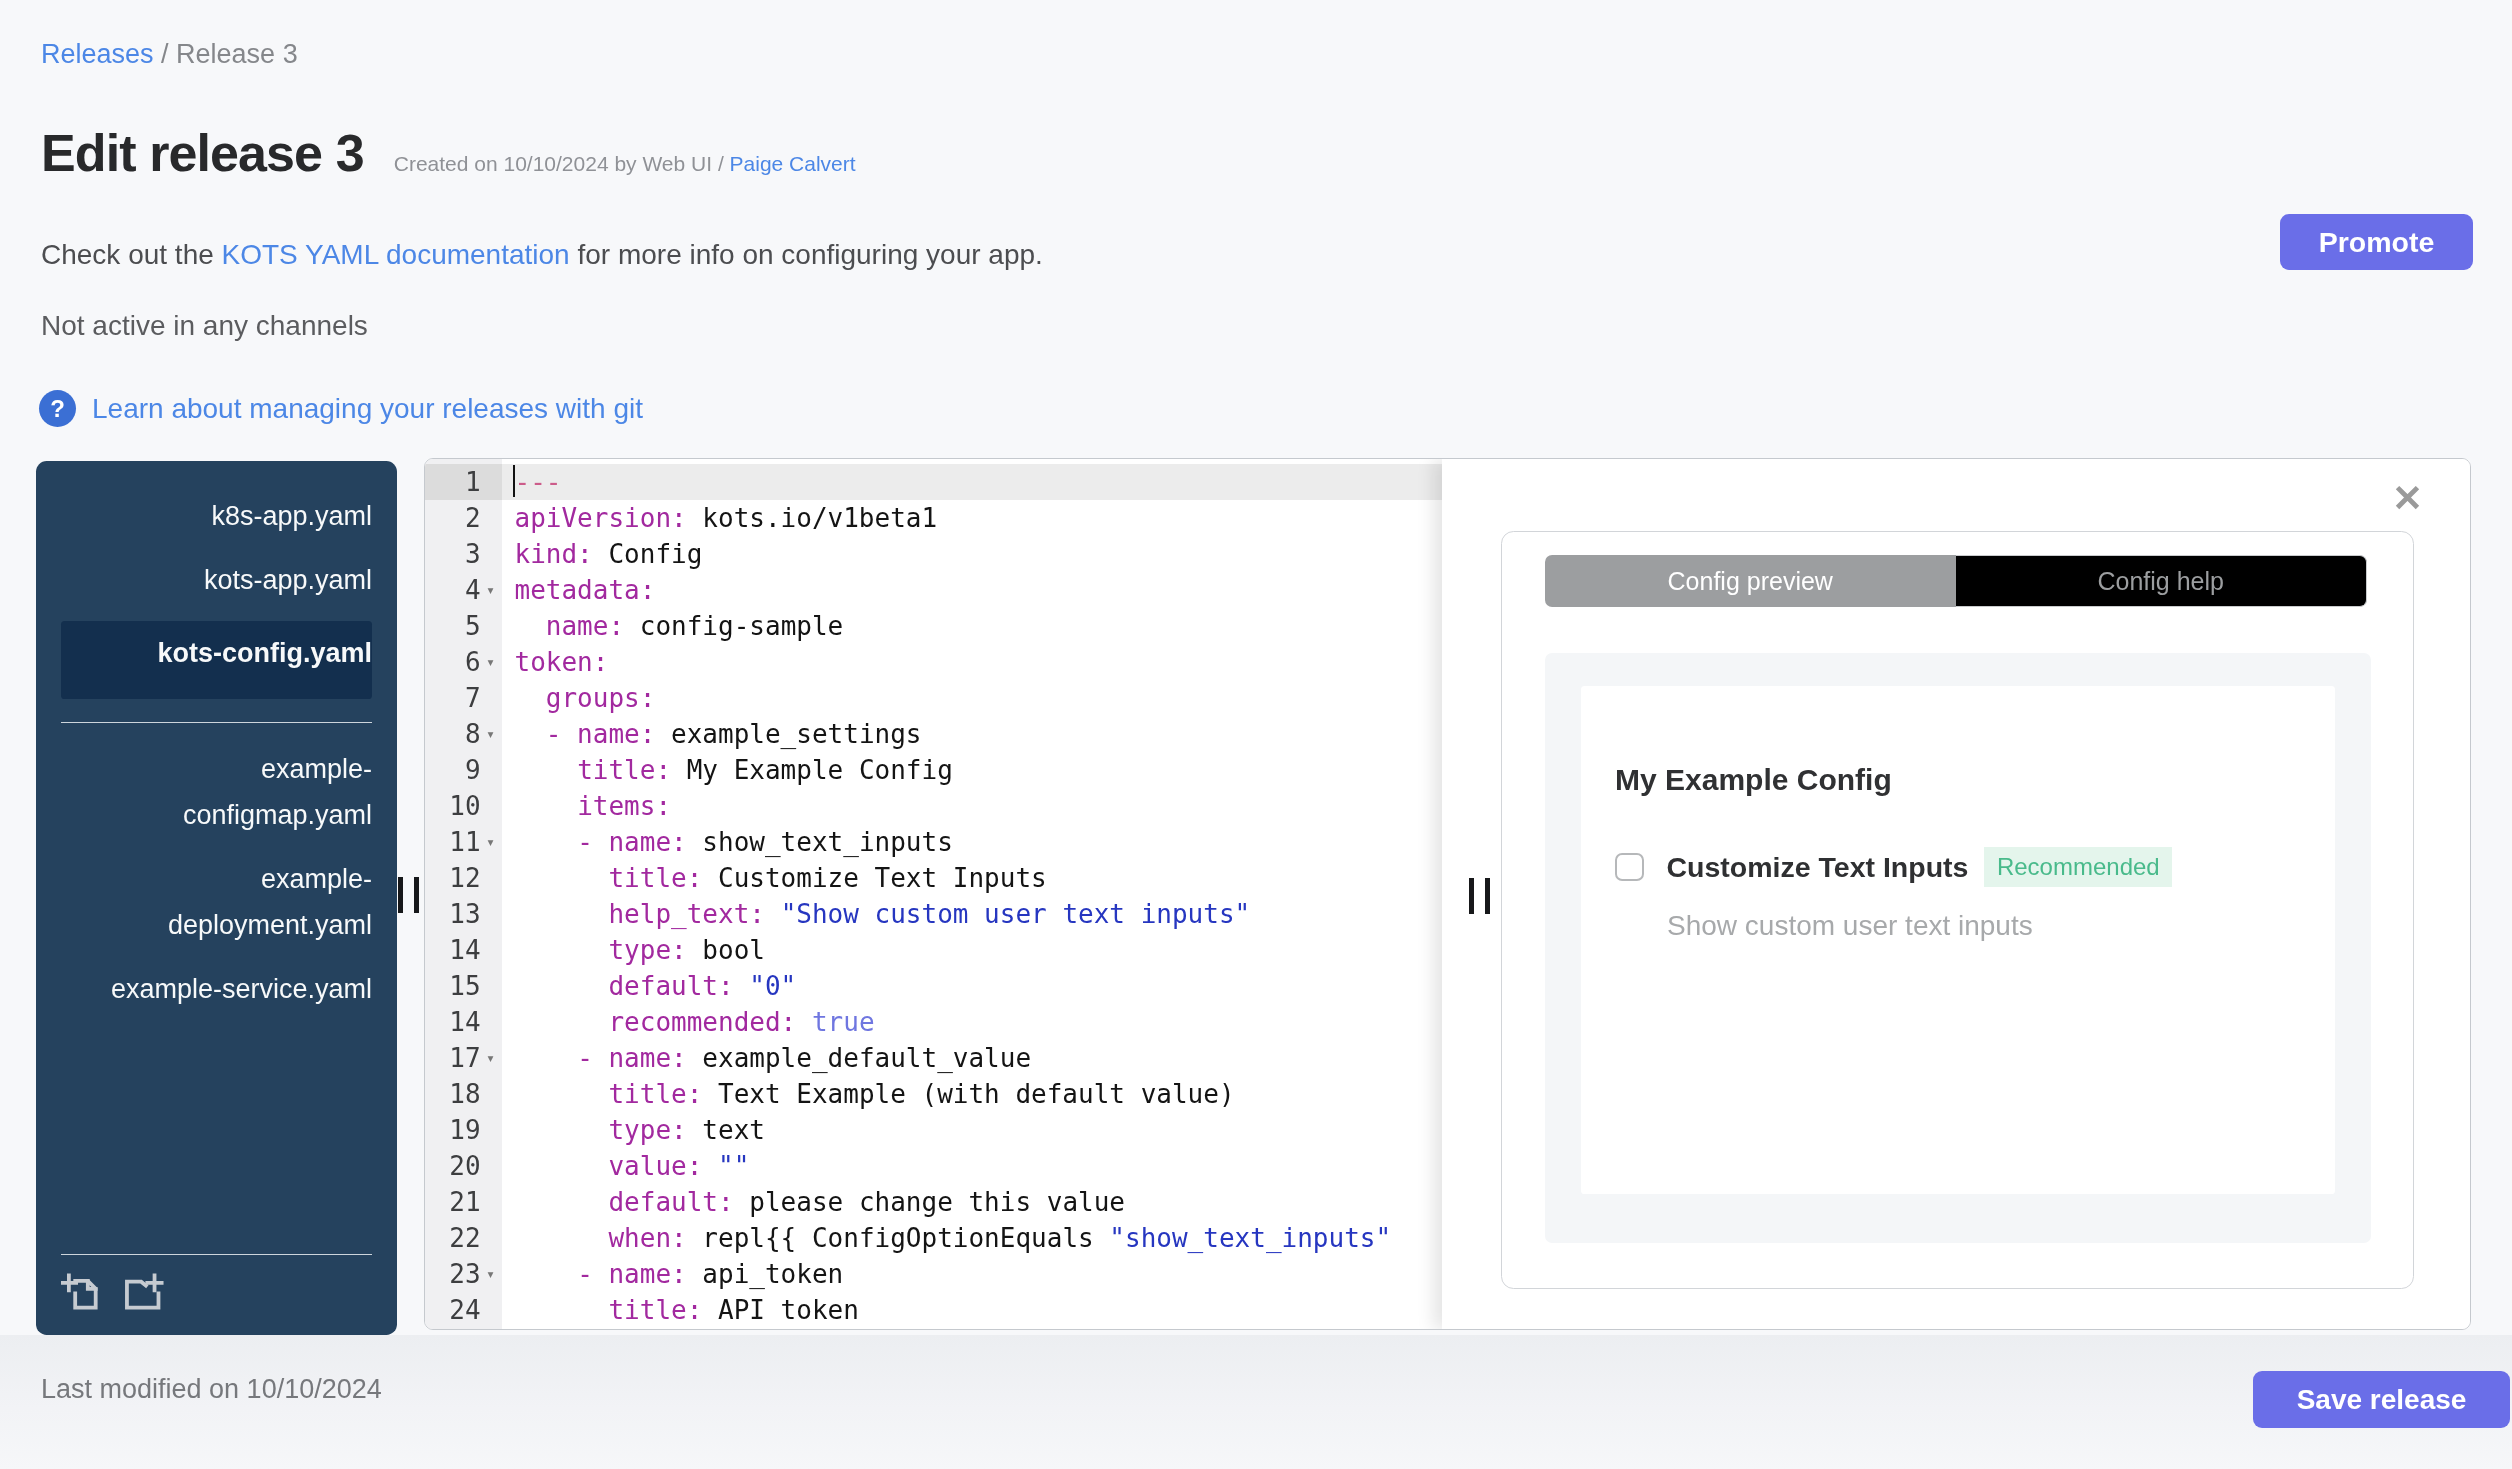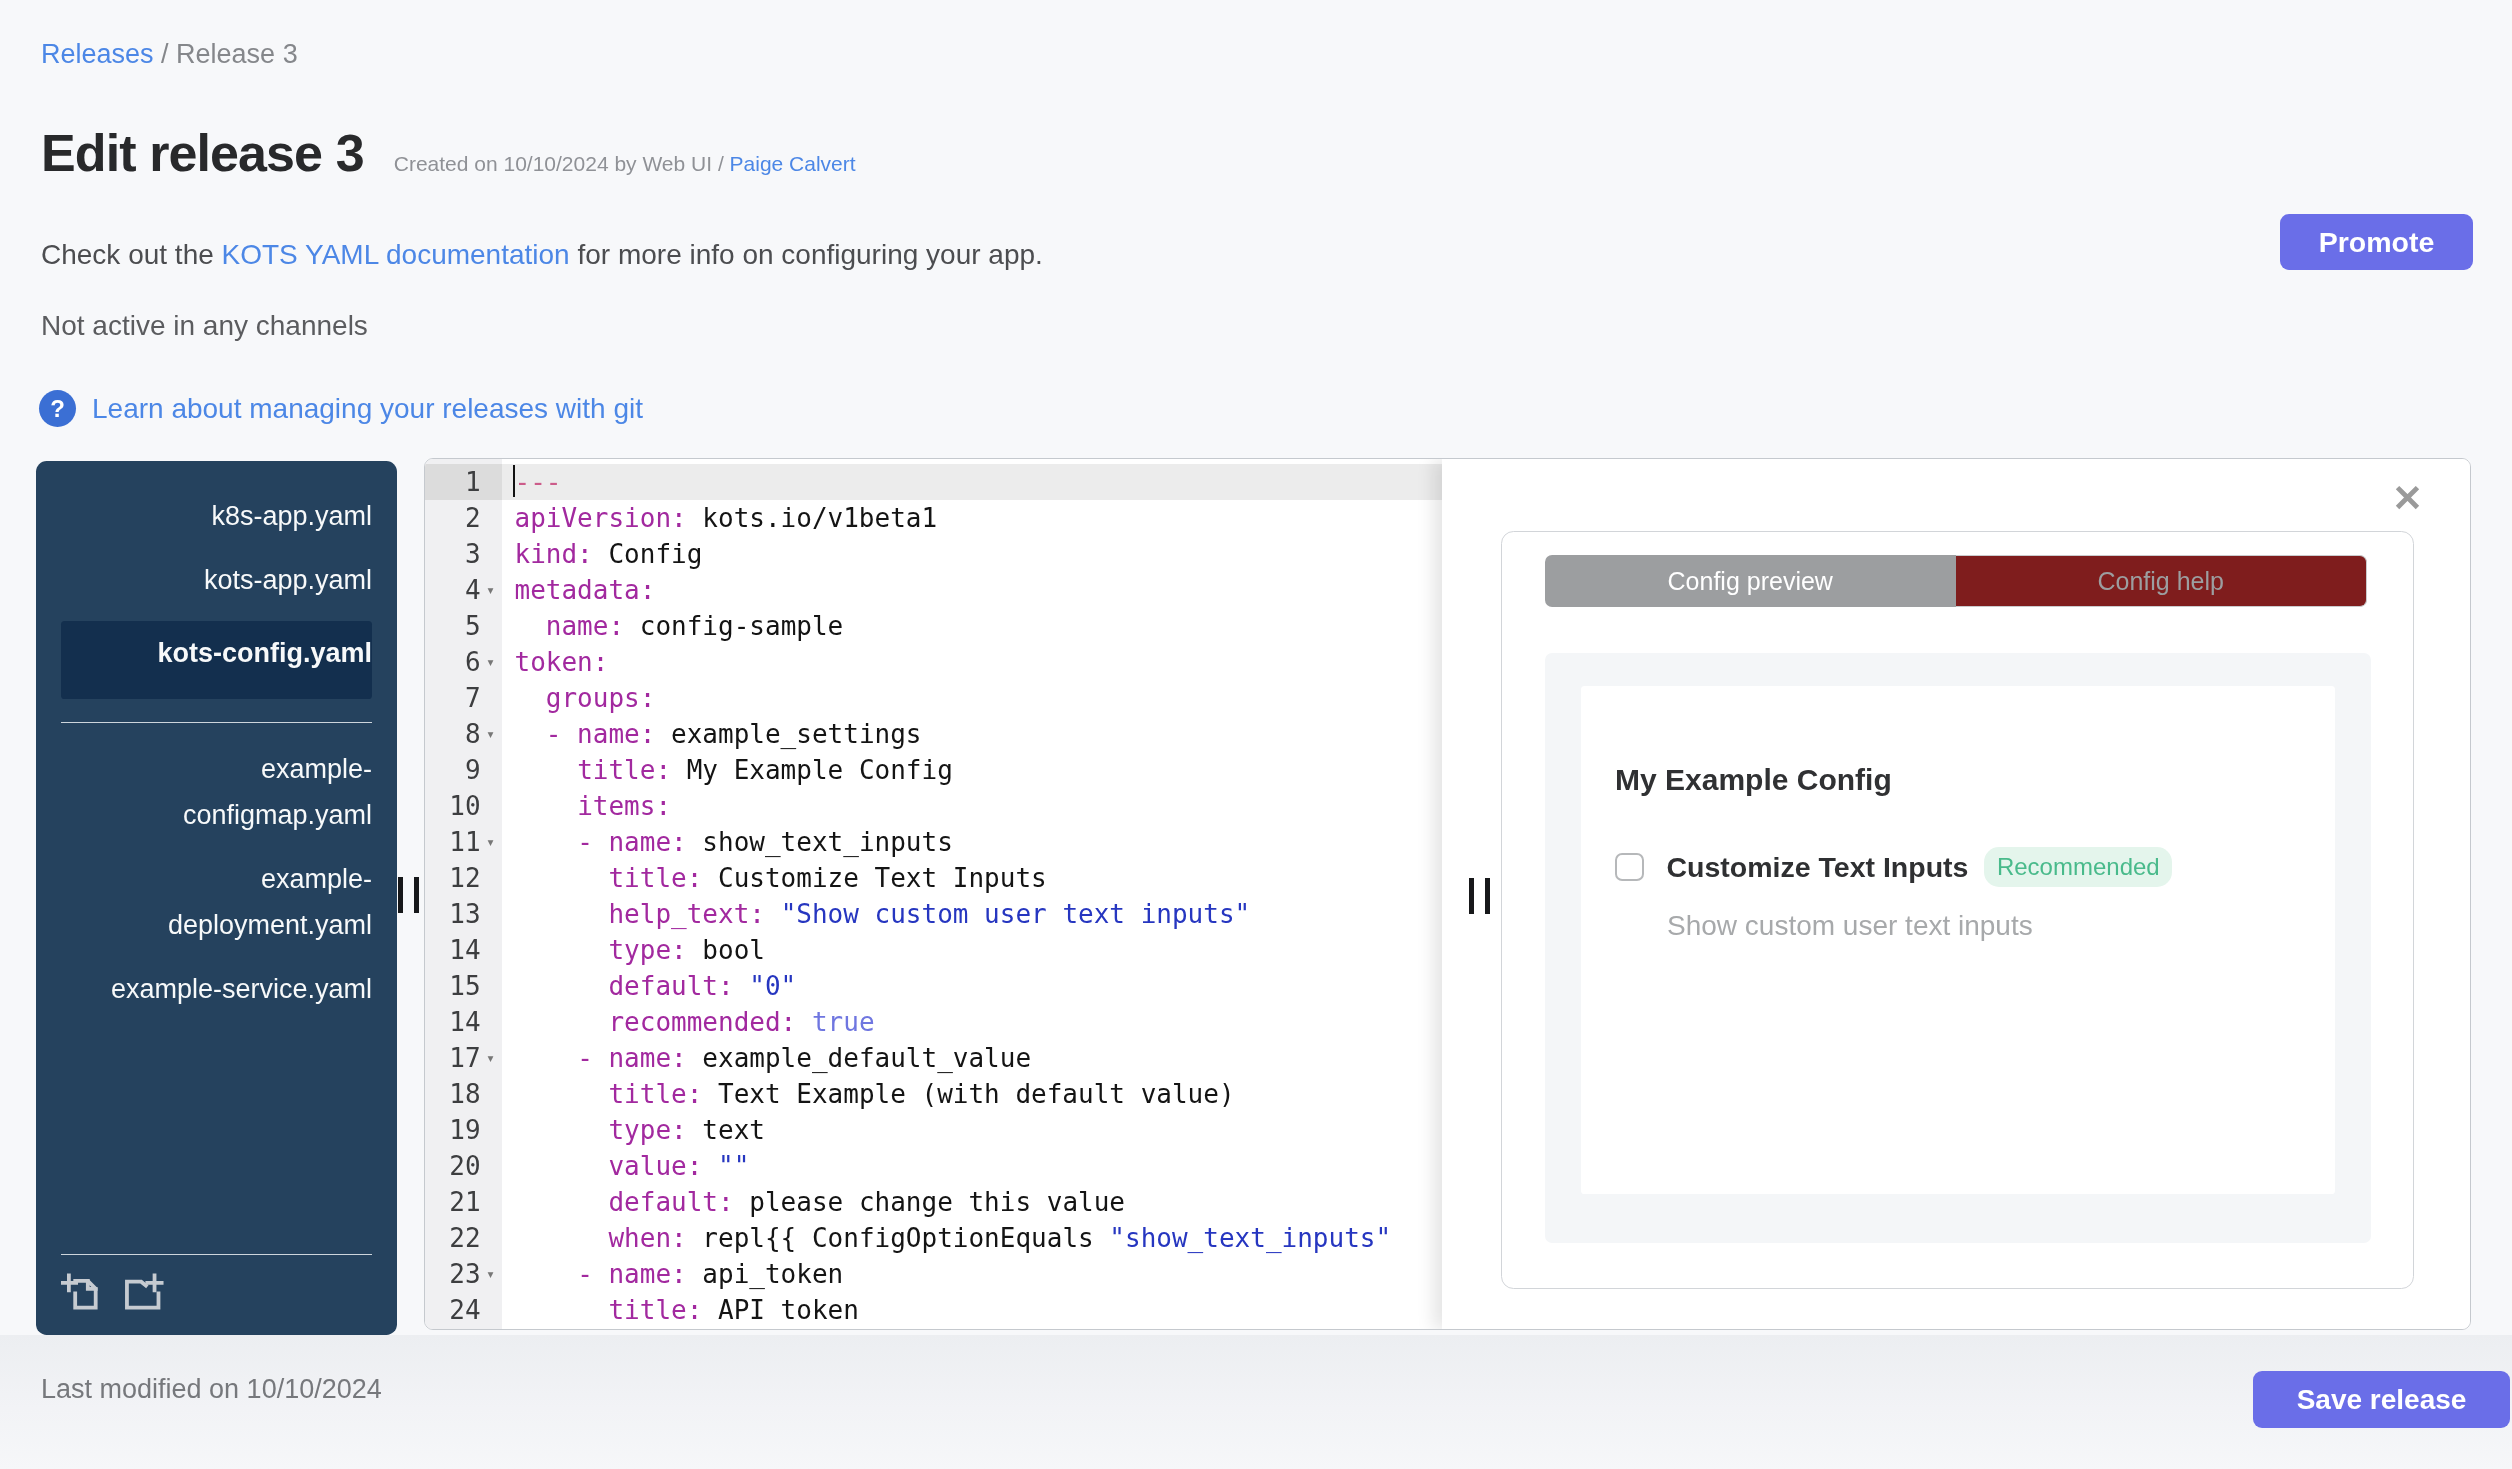--- a/index.html
+++ b/index.html
@@ -70,33 +70,33 @@
   
   .preview { position:absolute; left:1017px; top:0; right:0; bottom:0; background:#fff;
     box-shadow:-9px 0 16px rgba(0,0,0,0.10); }
   .close-btn { position:absolute; top:19.6px; right:41px; font-size:37px; color:#9a9a9a;
     background:none; border:none; cursor:pointer; font-family:inherit; font-weight:bold; line-height:1; }
   .preview-box { position:absolute; left:59px; top:72px; width:913px; height:758px;
     border:1.8px solid #d2d5d9; border-radius:12.5px; background:#fff; }
   .tabs { position:absolute; left:43px; top:23px; width:822px; height:52px; display:flex; }
   .tab { flex:1; display:flex; align-items:center; justify-content:center; font-size:25px; cursor:pointer; }
   .tab.active { background:#9c9ea0; color:#fff; border-radius:7.1px 0 0 7.1px; }
-  .tab.inactive { background:#7f1d1d; color:#9c9ea0; border:1.8px solid #c9cbcd; border-left:none;
+  .tab.inactive { background:#000000; color:#9c9ea0; border:1.8px solid #c9cbcd; border-left:none;
     border-radius:0 7.1px 7.1px 0; }
   .preview-gray { position:absolute; left:43px; top:121px; width:826px; height:590px;
     background:#f4f6f8; border-radius:7.1px; }
   .preview-card { position:absolute; left:36px; top:33px; right:36px; height:508px;
     background:#fff; border-radius:3.6px; }
   .card-heading { margin:77px 0 0 34px; font-size:30px; font-weight:bold; color:#303133; }
   .cfg-row { margin:50px 0 0 34px; display:flex; align-items:center; }
   .checkbox { width:28.5px; height:28.5px; border:2.7px solid #b6b8ba; border-radius:7.1px;
     background:#fff; cursor:pointer; flex:none; }
   .cfg-label { margin-left:23px; font-size:28.5px; font-weight:bold; color:#2f3032; }
   .badge { margin-left:16px; font-size:24px; color:#49ba8b; background:#e4f5ec;
-    padding:6.2px 12.5px; border-radius:15px; }
+    padding:6.2px 12.5px; border-radius:0; }
   .cfg-help { margin:23px 0 0 86px; font-size:28px; color:#a7a9ab; }
 
   
   .page-footer { position:absolute; left:0; right:0; top:1335px; height:135px;
     background:linear-gradient(180deg,#eceef1 0%, #f2f3f6 55%, #f6f7f9 100%); }
   .last-modified { position:absolute; left:41px; top:39px; font-size:27px; color:#76787c; }
   .save-btn { position:absolute; left:2213px; top:36px; width:257px; height:57px;
     background:#6a6ee8; color:#fff; font-size:28px; font-weight:bold; border:none;
     border-radius:9px; font-family:inherit; cursor:pointer;margin-left:40px; }
 </style>

